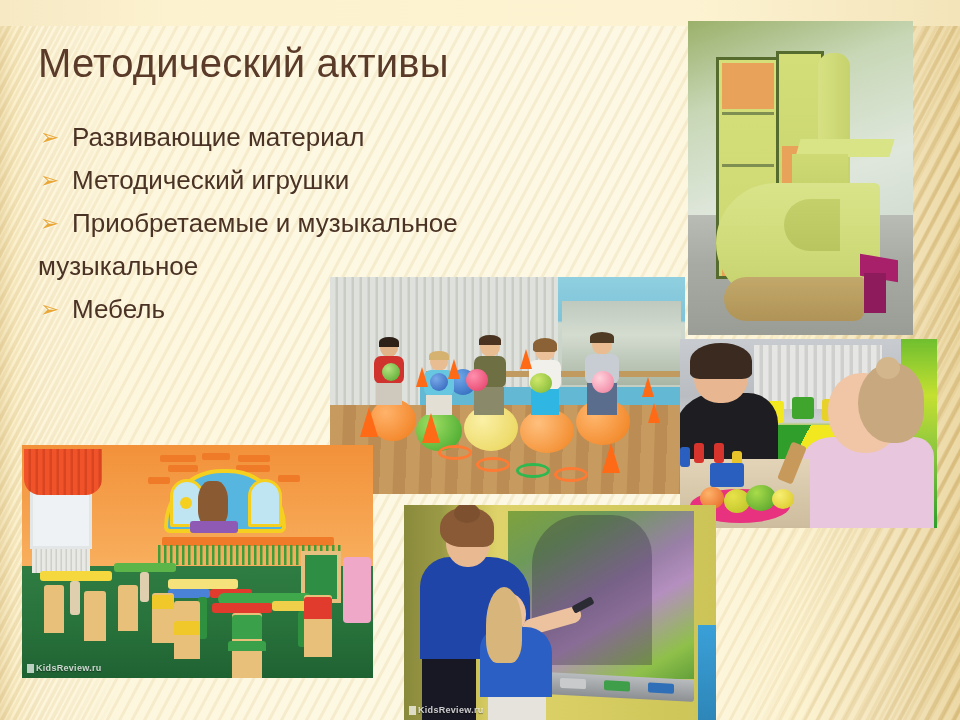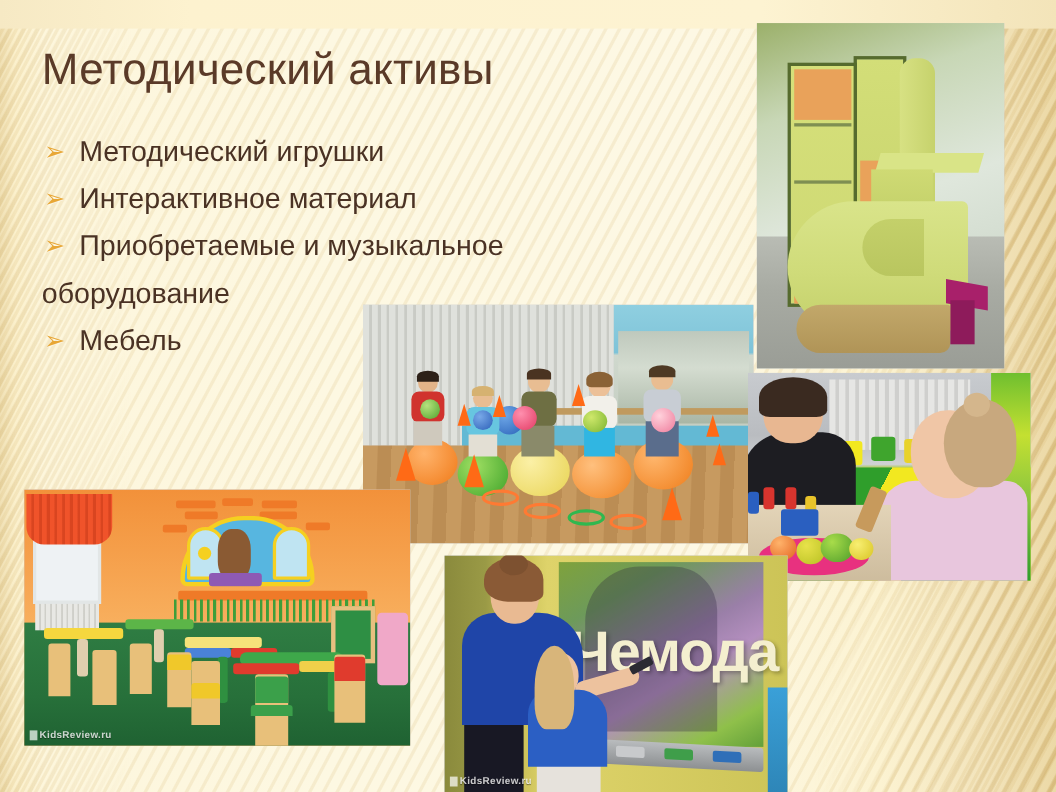--- a/index.html
+++ b/index.html
@@ -526,34 +526,34 @@
   <div class="bg-stripes-left"></div>
   <div class="bg-stripes-right"></div>
   <div class="bg-top-wash"></div>
 
   <div id="title">Методический активы</div>
 
   <div id="bullets">
 
     <div class="bullet-row">
       <span class="bullet-mark">➢</span>
-      <span class="bullet-text">Методический игрушки</span>
+      <span class="bullet-text">Развивающие материал</span>
     </div>
 
     <div class="bullet-row">
       <span class="bullet-mark">➢</span>
-      <span class="bullet-text">Интерактивное материал</span>
+      <span class="bullet-text">Методический игрушки</span>
     </div>
 
     <div class="bullet-row">
       <span class="bullet-mark">➢</span>
       <span class="bullet-text">Приобретаемые  и музыкальное</span>
     </div>
 
-    <div class="cont-text">оборудование</div>
+    <div class="cont-text">музыкальное</div>
 
     <div class="bullet-row">
       <span class="bullet-mark">➢</span>
       <span class="bullet-text">Мебель</span>
     </div>
 
   </div>
 
   <div class="photo" id="photo-furniture">
     <div class="inner">
@@ -747,21 +747,20 @@
       <div class="wm">KidsReview.ru</div>
     </div>
   </div>
 
   <div class="photo" id="photo-board">
     <div class="inner">
       <div class="ph5-wall"></div>
 
       <div class="ph5-screen">
         <div class="ph5-shadow"></div>
-        <div class="ph5-screen-text">Чемода</div>
       </div>
 
       <div class="ph5-tray">
         <b style="left:14px;background:#d2564a;"></b>
         <b style="left:52px;background:#c8cacc;"></b>
         <b style="left:96px;background:#3f9e4a;"></b>
         <b style="left:140px;background:#2f6fb8;"></b>
       </div>
 
       <div class="ph5-woman-legs"></div>

